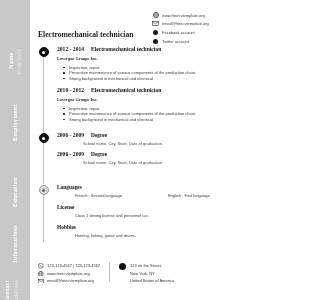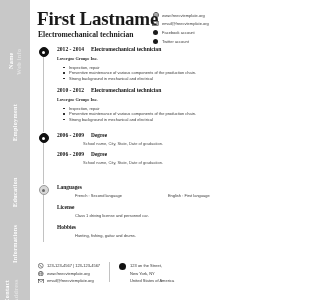--- a/index.html
+++ b/index.html
@@ -164,21 +164,20 @@
     <div class="side-label" style="left:18px;top:134px;">Employment</div>
 
     <div class="side-label" style="left:18px;top:200px;">Education</div>
 
     <div class="side-label" style="left:18px;top:256px;">Informations</div>
 
     <div class="side-label" style="left:10px;top:296px;">Contact</div>
     <div class="side-label dim" style="left:19px;top:296px;">Address</div>
   </div>
 
-  <div class="name">First Lastname</div>
   <div class="job-title">Electromechanical technician</div>
 
   <div class="webinfo">
 
     <div class="web-row">
       <span class="web-ico">
         <svg width="6" height="6" viewBox="0 0 16 16">
           <circle cx="8" cy="8" r="7" fill="none" stroke="#1a1a1a" stroke-width="1.6"></circle>
           <ellipse cx="8" cy="8" rx="3" ry="7" fill="none" stroke="#1a1a1a" stroke-width="1.2"></ellipse>
           <line x1="1" y1="8" x2="15" y2="8" stroke="#1a1a1a" stroke-width="1.2"></line>

